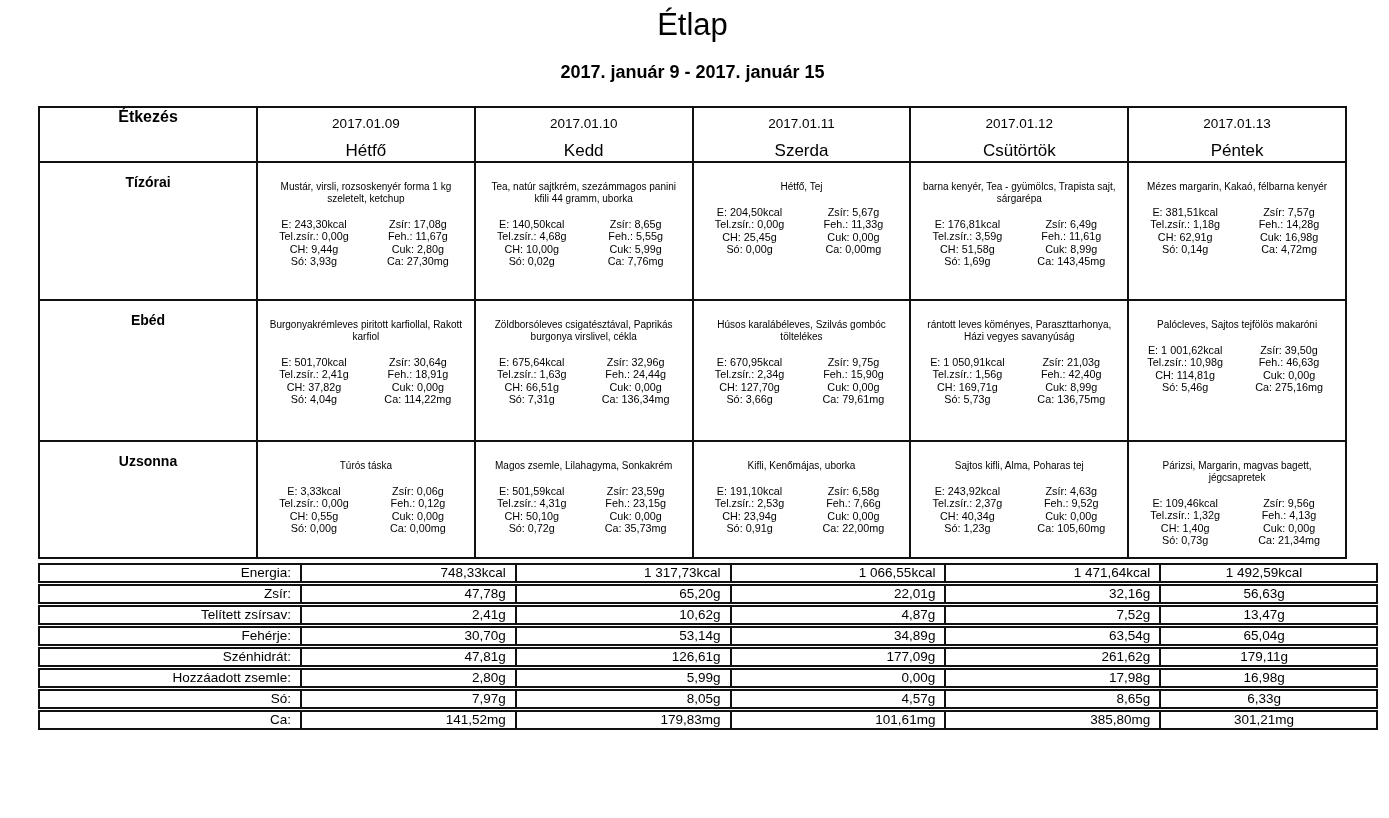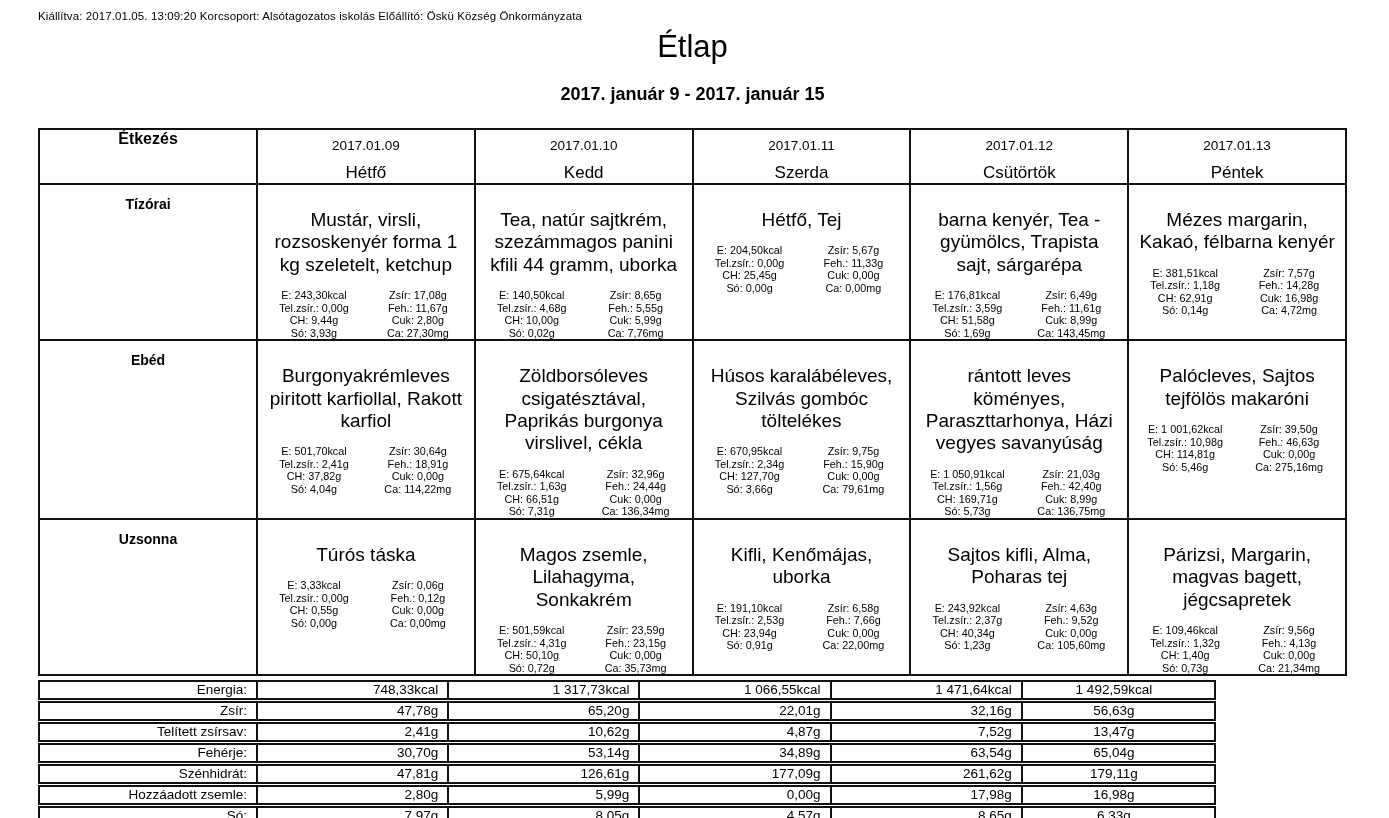--- a/index.html
+++ b/index.html
@@ -22,40 +22,40 @@
     border: 2px solid #111; vertical-align: top; padding: 0; overflow: hidden; margin-left: 20px;
   }
   th.corner { height: 49px; font-size: 16px; font-weight: bold; text-align: center; padding-top: 7px; }
   th.day-col { font-weight: normal; }
   .day-date { text-align: center; font-size: 13.5px; margin-top: 8px; }
   .day-name { text-align: center; font-size: 17px; margin-top: 10px; }
   tr.row-tizorai { height: 138px; }
   tr.row-ebed { height: 141px; }
   tr.row-uzsonna { height: 117px; }
   .meal-label { text-align: center; font-weight: bold; font-size: 14px; margin-top: 11px; }
-  .meal-title { text-align: center; font-size: 19px; line-height: 1.18; padding: 24px 9px 0 9px; }
+  .meal-title { text-align: center; font-size: 10px; line-height: 1.18; padding: 18px 9px 0 9px; }
   .nutri { display: flex; margin-top: 13px; padding: 0 4px; }
   .nutri-col { flex: 1; text-align: center; font-size: 10.8px; line-height: 12.5px; white-space: nowrap; }
   .summary-container { margin-left: 38px; width: 1309px; margin-top: 4px; }
   .summary-row {
     display: grid; grid-template-columns: 218px repeat(5, 1fr);
-    width: 1178px; height: 20px; border: 2px solid #111; margin-top: 1px;
+    width: 1340px; height: 20px; border: 2px solid #111; margin-top: 1px;
     background: #fff;
+    padding-left: 44px;
   }
   .summary-label, .summary-value {
     font-size: 13.5px; line-height: 16px; text-align: right;
     border-right: 2px solid #111; padding-right: 9px; overflow: hidden;
   }
   .summary-value:last-child { border-right: none; text-align: center; }
 </style>
 </head>
 <body>
 
 <div class="page">
-  <div class="meta-line">Kiállítva: 2017.01.05. 13:09:20 Korcsoport: Alsótagozatos iskolás Előállító: Öskü Község Önkormányzata</div>
   <div class="title-row">
     <div class="page-title">Étlap</div>
   </div>
   <div class="date-range">2017. január 9 - 2017. január 15</div>
 
   <table class="menu-table">
     <colgroup>
       <col style="width:218px">
       <col>
         <col>

